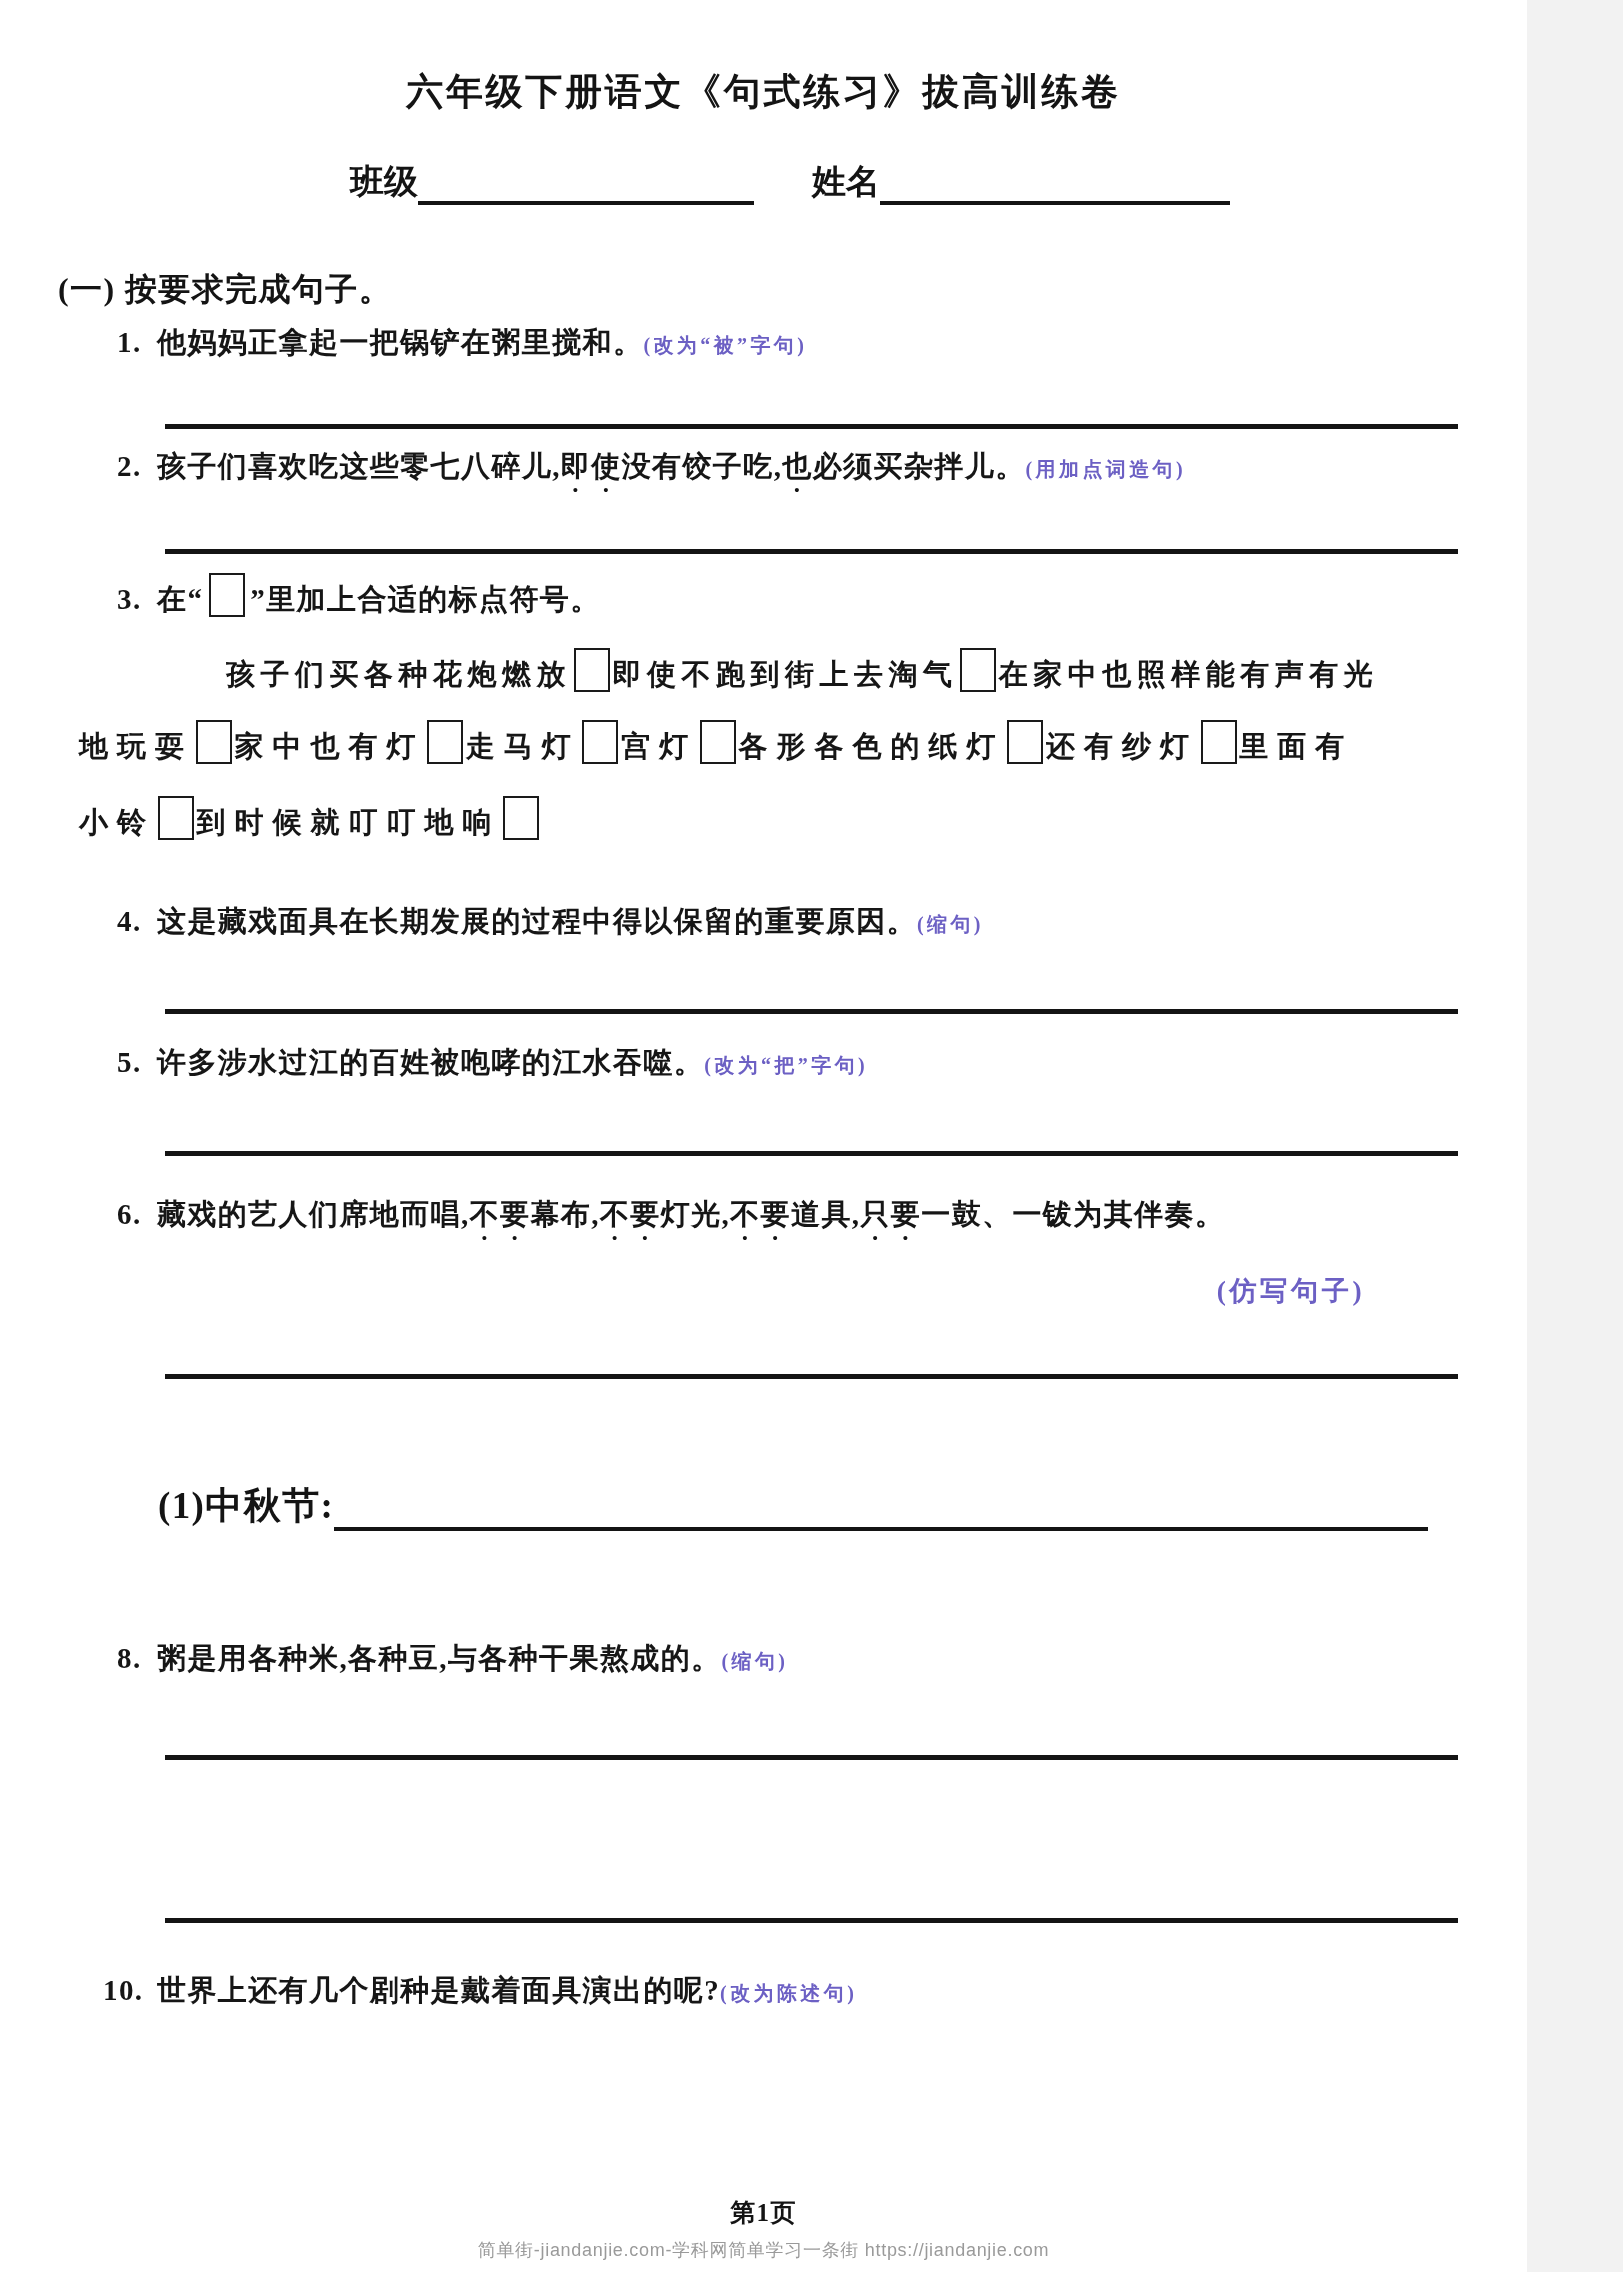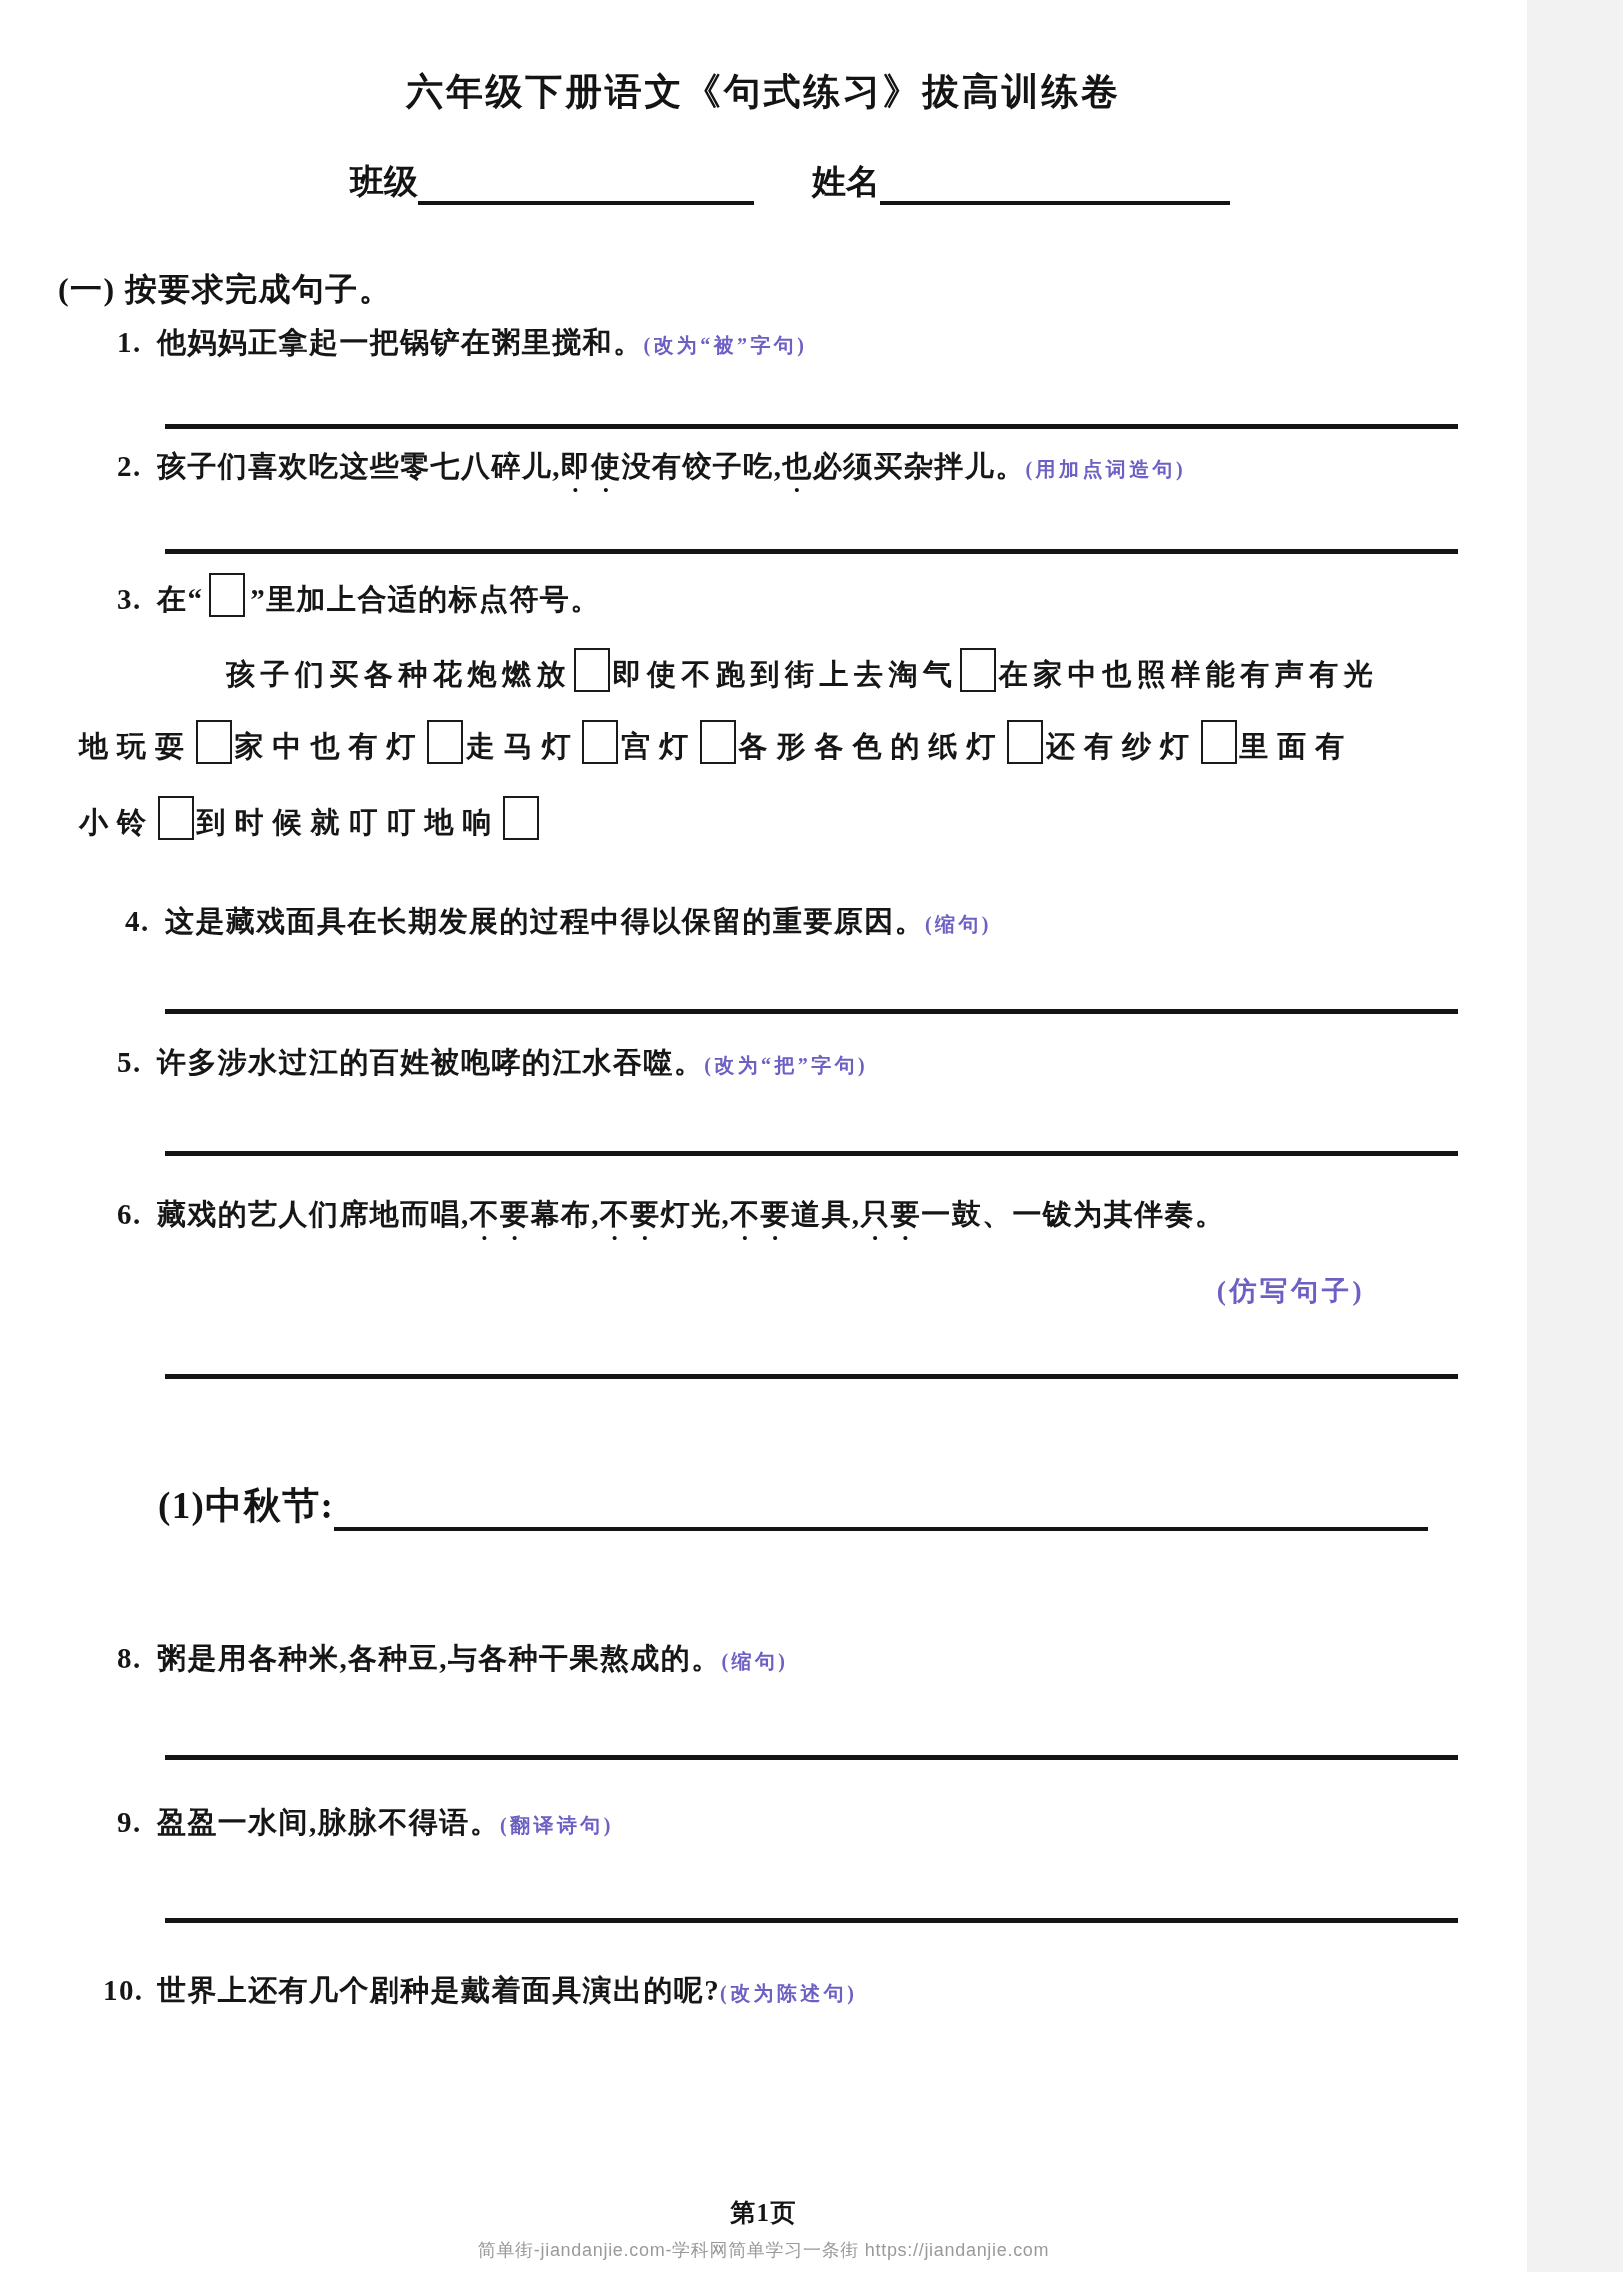--- a/index.html
+++ b/index.html
@@ -99,21 +99,21 @@
   </div>
   <div class="aline" style="top:549px;"></div>
 
   <div class="q" style="top:573px;left:117px;">
     <span class="qnum">3.</span><span><span>在“</span><span class="box"></span><span>”里加上合适的标点符号。</span></span>
   </div>
   <div class="q q3line" style="top:648px;left:226px;letter-spacing:5.5px;"><span>孩子们买各种花炮燃放</span><span class="box"></span><span>即使不跑到街上去淘气</span><span class="box"></span><span>在家中也照样能有声有光</span></div>
   <div class="q q3line" style="top:720px;left:79px;letter-spacing:9px;"><span>地玩耍</span><span class="box"></span><span>家中也有灯</span><span class="box"></span><span>走马灯</span><span class="box"></span><span>宫灯</span><span class="box"></span><span>各形各色的纸灯</span><span class="box"></span><span>还有纱灯</span><span class="box"></span><span>里面有</span></div>
   <div class="q q3line" style="top:796px;left:79px;letter-spacing:9px;"><span>小铃</span><span class="box"></span><span>到时候就叮叮地响</span><span class="box"></span></div>
 
-  <div class="q" style="top:902px;left:117px;margin-left:8px;">
+  <div class="q" style="top:902px;left:117px;">
     <span class="qnum">4.</span><span>这是藏戏面具在长期发展的过程中得以保留的重要原因。</span><span class="note">(缩句)</span>
   </div>
   <div class="aline" style="top:1009px;"></div>
 
   <div class="q" style="top:1043px;left:117px;">
     <span class="qnum">5.</span><span>许多涉水过江的百姓被咆哮的江水吞噬。</span><span class="note">(改为“把”字句)</span>
   </div>
   <div class="aline" style="top:1151px;"></div>
 
   <div class="q" style="top:1195px;left:117px;">
@@ -124,23 +124,20 @@
 
   <div class="subitem" style="top:1481px;">
     <span>(1)中秋节:</span><span class="ul sub-line-1"></span>
   </div>
 
   <div class="q" style="top:1639px;left:117px;">
     <span class="qnum">8.</span><span>粥是用各种米,各种豆,与各种干果熬成的。</span><span class="note">(缩句)</span>
   </div>
   <div class="aline" style="top:1755px;"></div>
 
-  <div class="q" style="top:1803px;left:117px;">
-    <span class="qnum">9.</span><span>盈盈一水间,脉脉不得语。</span><span class="note">(翻译诗句)</span>
-  </div>
   <div class="aline" style="top:1918px;"></div>
 
   <div class="q" style="top:1971px;left:103px;">
     <span class="qnum" style="min-width:54px;">10.</span><span>世界上还有几个剧种是戴着面具演出的呢?</span><span class="note">(改为陈述句)</span>
   </div>
 
   <div class="pagenum">第1页</div>
   <div class="footer">简单街-jiandanjie.com-学科网简单学习一条街 https://jiandanjie.com</div>
 
 </div>

